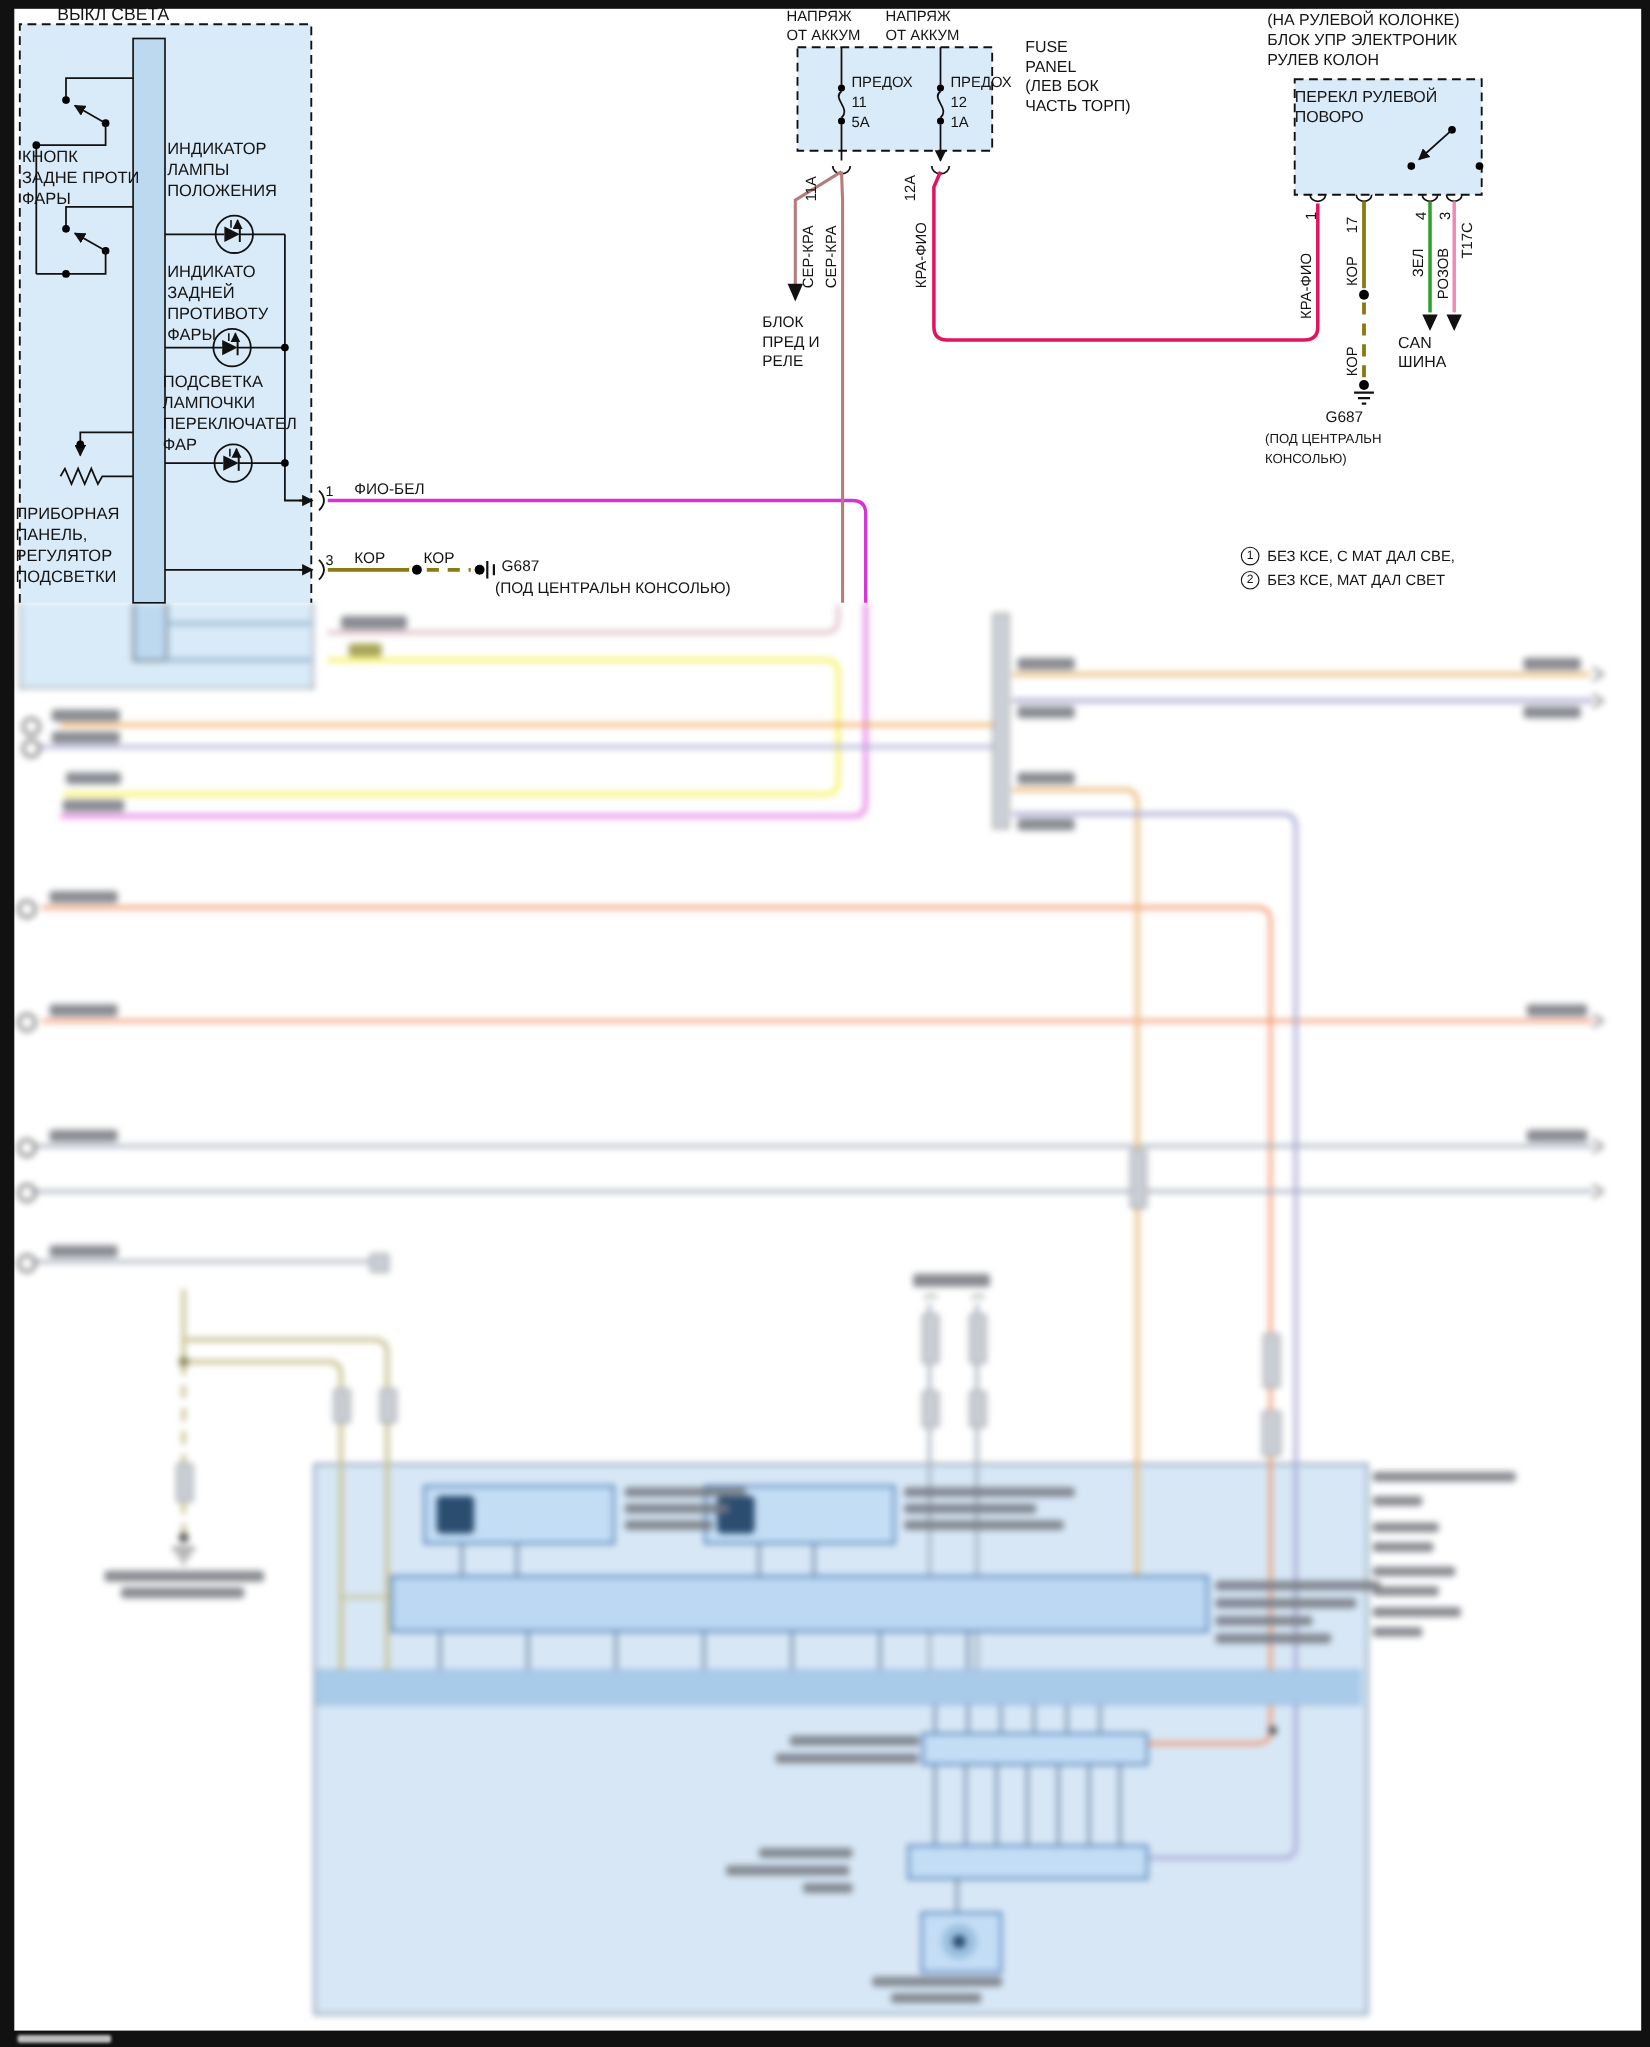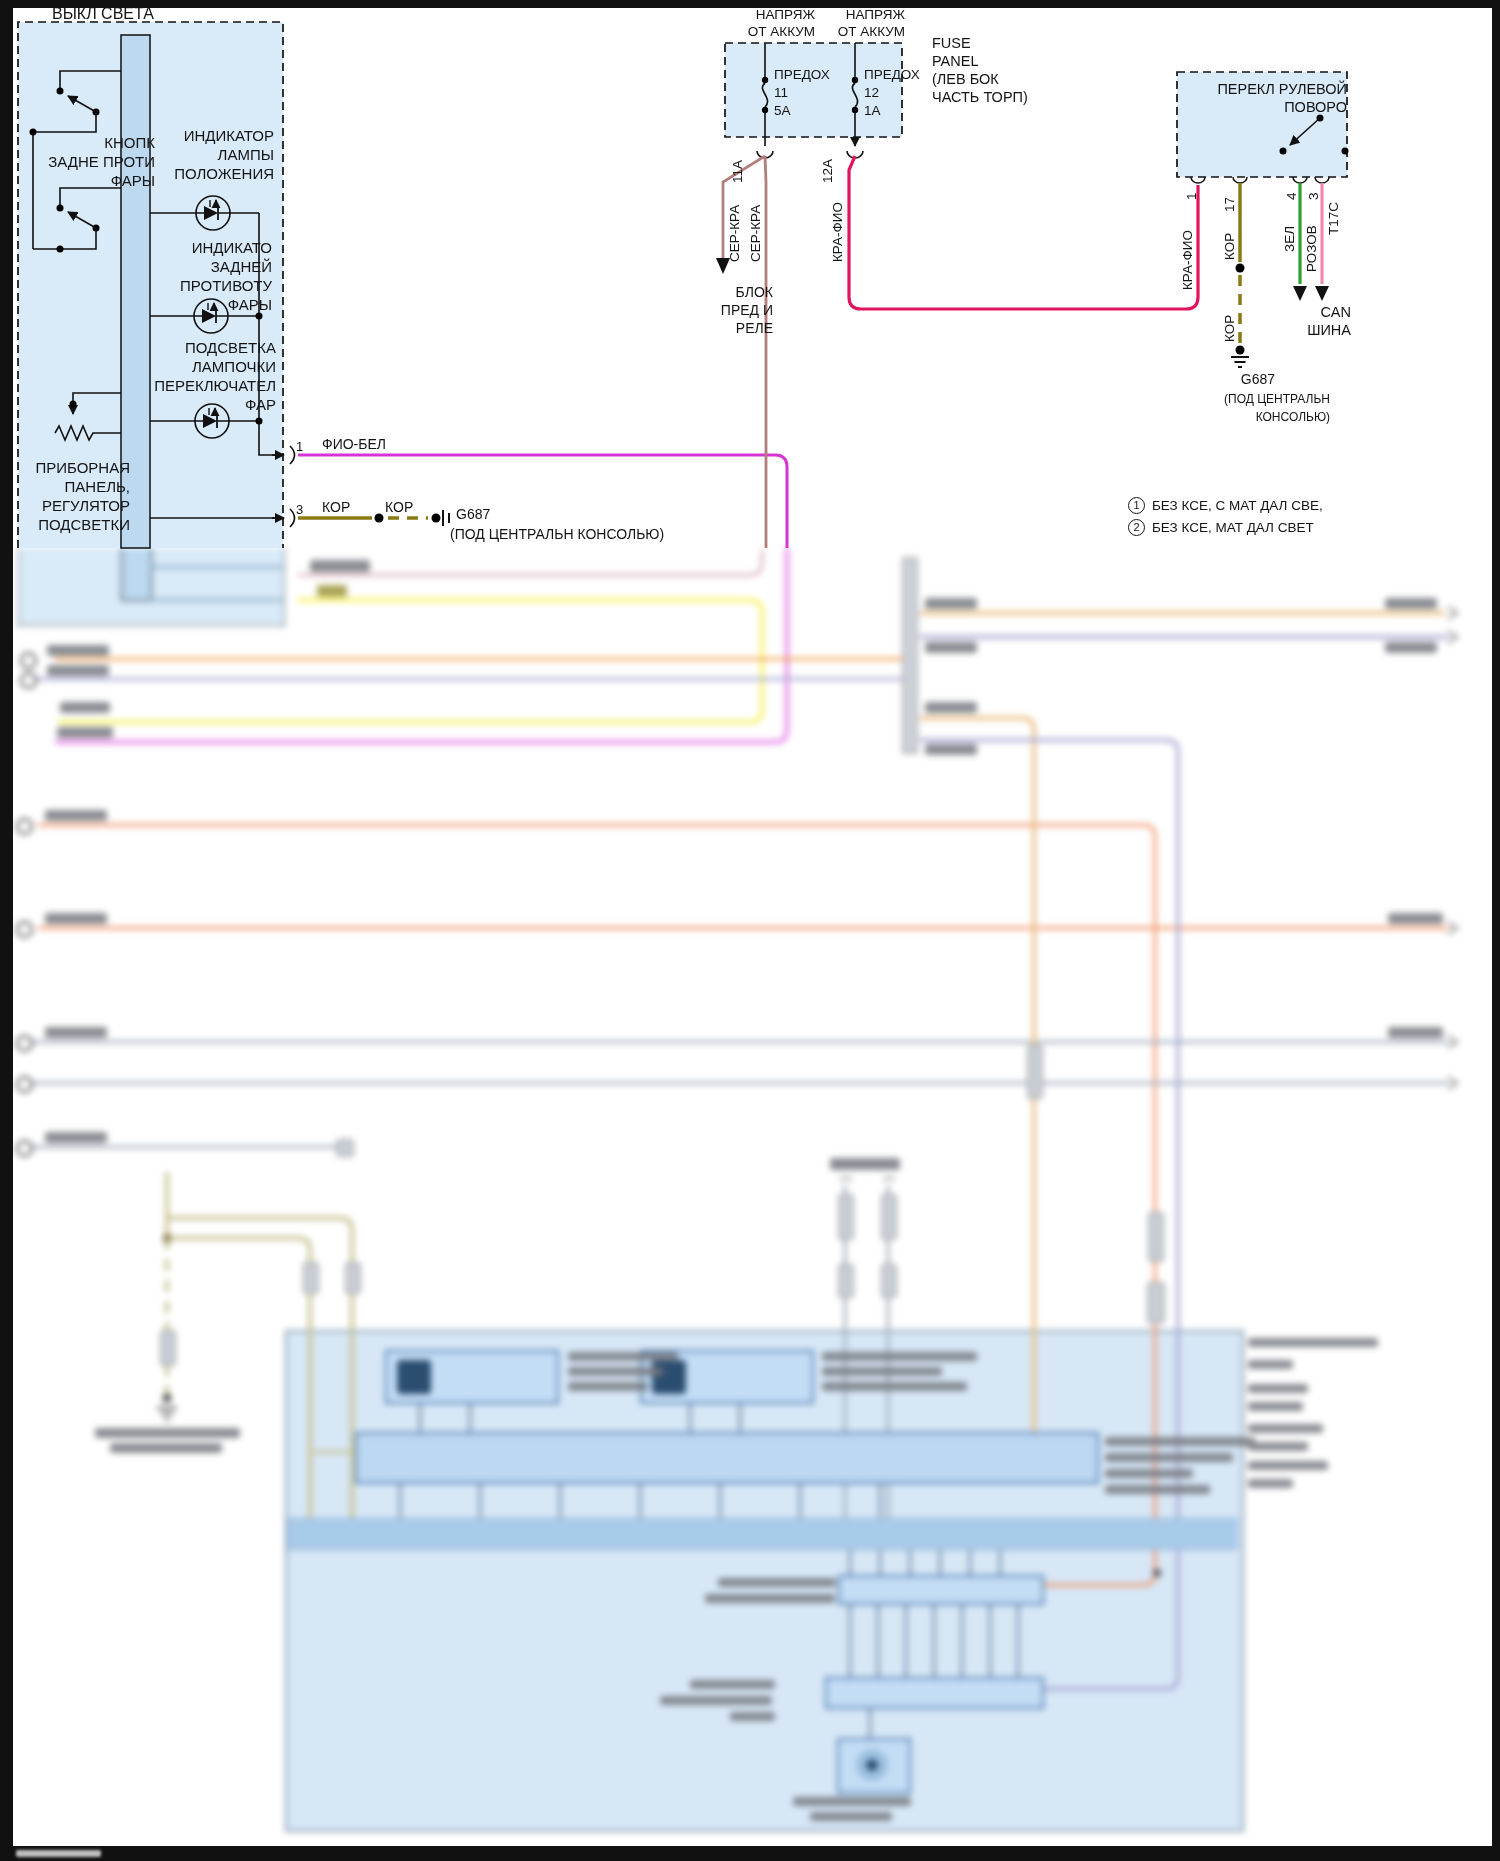--- a/index.html
+++ b/index.html
@@ -1,20 +1,20 @@
 <!DOCTYPE html>
 <html><head>
 <meta charset="utf-8">
 <style>
   html,body{margin:0;padding:0;background:#fff;}
   #canvas{position:relative;width:1500px;height:1861px;background:#fff;overflow:hidden;
           font-family:"Liberation Sans", sans-serif;color:#141414;}
   .abs{position:absolute;}
   .lbl{position:absolute;white-space:pre-line;font-size:15px;line-height:19px;}
-  .ctr{text-align:right;}
+  .ctr{text-align:left;}
   .vlab{position:absolute;transform:rotate(-90deg);transform-origin:0 0;
         white-space:nowrap;font-size:13.5px;line-height:15px;}
   .frame{position:absolute;background:#111;}
   
   #blurlayer{position:absolute;left:0;top:0;width:1500px;height:1861px;filter:blur(3px);}
   .blob{position:absolute;background:#74787f;opacity:.85;border-radius:3px;}
   .circnum{position:absolute;width:13px;height:13px;border:2px solid #4a4a4a;border-radius:50%;}
   .conn{position:absolute;background:#c9cdd4;border:1.5px solid #8d9298;border-radius:3px;}
   .modbox{position:absolute;background:#c3ddf5;border:2px solid #4878b0;}
   .icon-dark{position:absolute;background:#2b4d70;border-radius:4px;}
@@ -319,20 +319,23 @@
 ЧАСТЬ ТОРП)</div>
   <div class="vlab" style="left:730px;top:183px;">11А</div>
   <div class="vlab" style="left:820px;top:183px;">12А</div>
   <div class="vlab" style="left:727px;top:262px;">СЕР-КРА</div>
   <div class="vlab" style="left:748px;top:262px;">СЕР-КРА</div>
   <div class="vlab" style="left:830px;top:262px;">КРА-ФИО</div>
   <div class="lbl ctr" style="left:693px;top:283px;width:80px;font-size:14px;line-height:18px;">БЛОК
 ПРЕД И
 РЕЛЕ</div>
 
+  <div class="lbl ctr" style="left:1152px;top:10px;width:220px;font-size:14.5px;line-height:18px;">(НА РУЛЕВОЙ КОЛОНКЕ)
+БЛОК УПР ЭЛЕКТРОНИК
+РУЛЕВ КОЛОН</div>
   <div class="lbl ctr" style="left:1177px;top:80px;width:170px;font-size:14.5px;line-height:18px;">ПЕРЕКЛ РУЛЕВОЙ
 ПОВОРО</div>
   <div class="vlab" style="left:1184px;top:200px;">1</div>
   <div class="vlab" style="left:1180px;top:290px;">КРА-ФИО</div>
   <div class="vlab" style="left:1222px;top:212px;">17</div>
   <div class="vlab" style="left:1222px;top:260px;">КОР</div>
   <div class="vlab" style="left:1222px;top:342px;">КОР</div>
   <div class="vlab" style="left:1284px;top:200px;">4</div>
   <div class="vlab" style="left:1282px;top:252px;">ЗЕЛ</div>
   <div class="vlab" style="left:1306px;top:200px;">3</div>

